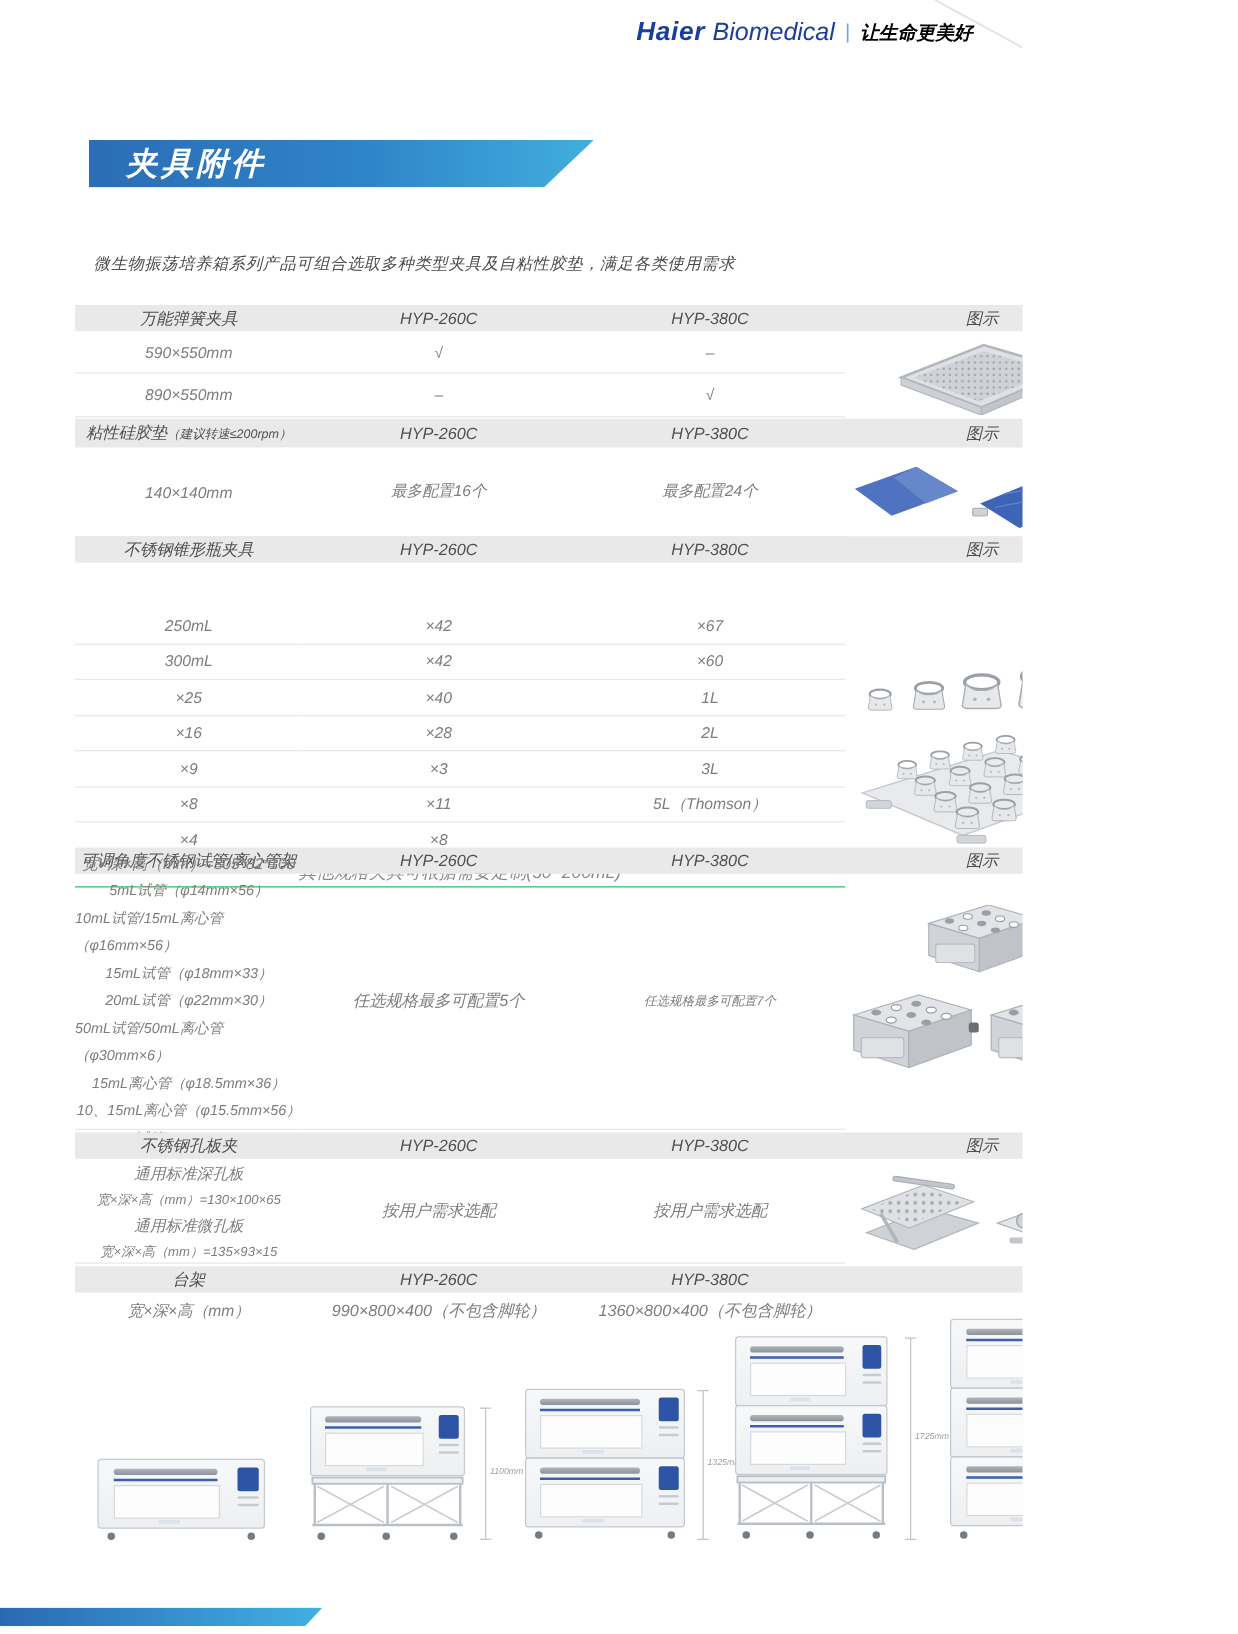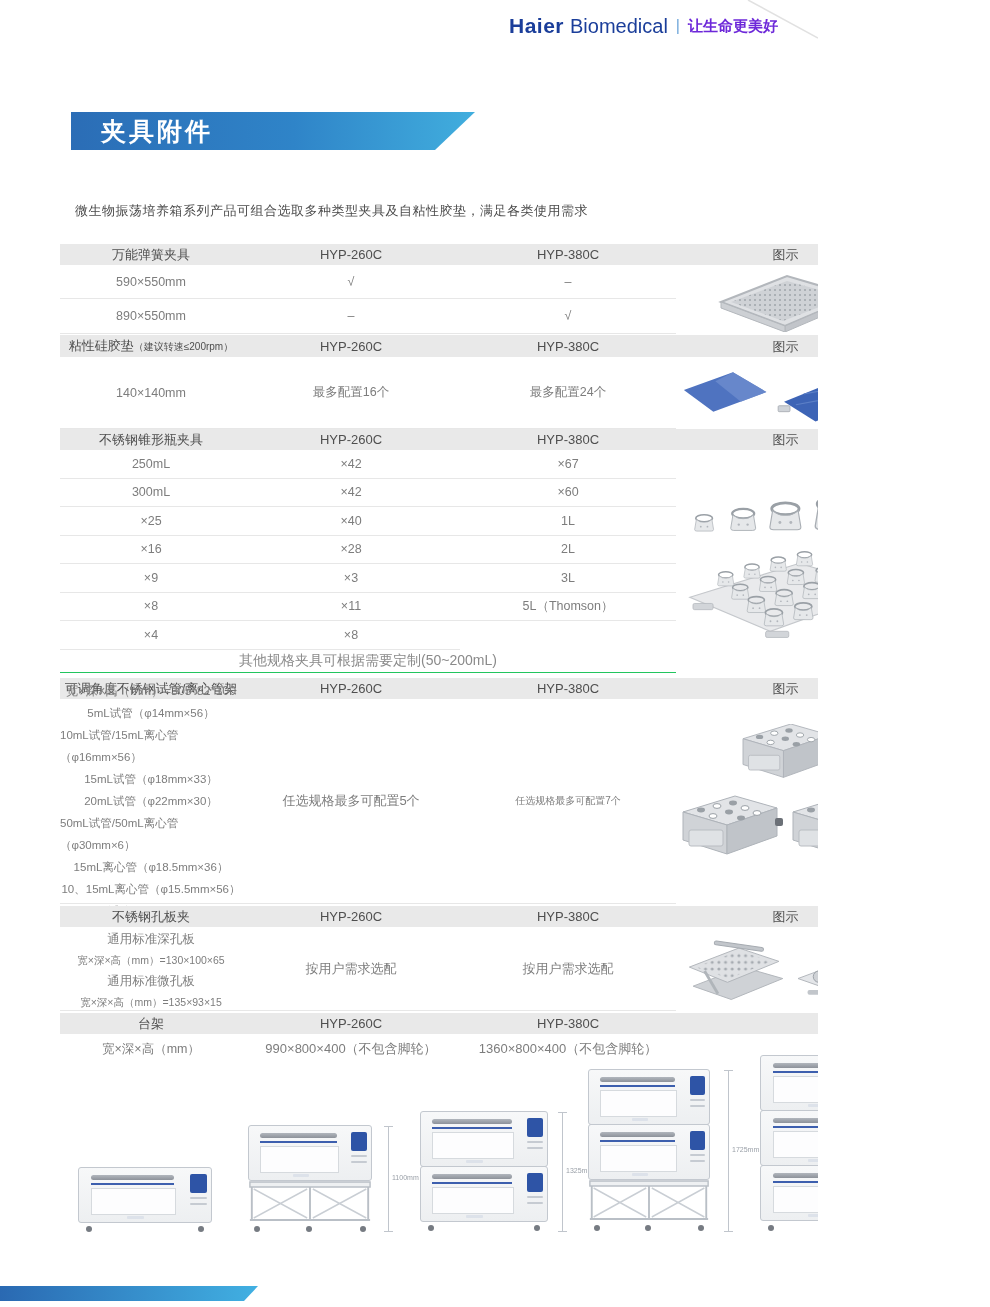--- a/index.html
+++ b/index.html
@@ -1,24 +1,24 @@
 <!DOCTYPE html>
 <html><head>
 <meta charset="utf-8">
 <style>
   html,body{margin:0;padding:0;background:#fff;}
   #page{position:relative;width:818px;height:1307px;background:#fff;overflow:hidden;
-        font-family:"Liberation Sans","DejaVu Sans",sans-serif;}
+        font-family:"Liberation Sans","DejaVu Sans",sans-serif;font-style:italic;}
 
   
   .brandbar{position:absolute;top:14px;right:40px;display:flex;align-items:center;white-space:nowrap;}
   .brand-haier{font-size:21px;font-weight:bold;color:#1b3e9a;letter-spacing:.5px;}
   .brand-bio{font-size:20px;color:#1b3e9a;margin-left:6px;}
   .brand-div{font-size:16px;color:#6fa6da;margin:0 8px;}
-  .brand-slogan{font-size:15px;font-weight:bold;color:#6d28d9;}
+  .brand-slogan{font-size:15px;font-weight:bold;color:#000000;}
   .corner-line{position:absolute;top:0;right:0;width:120px;height:60px;pointer-events:none;}
 
   
   .banner{position:absolute;left:71px;top:112px;width:404px;height:38px;
           background:linear-gradient(90deg,#2b6db6 0%,#2f84c8 55%,#41aede 100%);
           clip-path:polygon(0 0,100% 0,calc(100% - 40px) 100%,0 100%);}
   .banner-title{line-height:38px;padding-left:30px;font-size:25px;font-weight:bold;color:#fff;letter-spacing:3px;}
 
   .intro{position:absolute;left:75px;top:202px;font-size:13px;color:#4c4c4c;letter-spacing:.5px;}
 
@@ -146,21 +146,21 @@
     </div>
   </div>
 
   <div class="table" style="top:429px;">
     <div class="thead">
       <div class="hcell c1">不锈钢锥形瓶夹具</div>
       <div class="hcell c2">HYP-260C</div>
       <div class="hcell c3">HYP-380C</div>
       <div class="hcell c4">图示</div>
     </div>
-    <div class="tbody" style="grid-template-rows:repeat(7,28.5px) 23px;">
+    <div class="tbody" style="grid-template-rows:repeat(7,28.5px) 23px;margin-top:37px;">
       <div class="illu" style="grid-row:1/9;">
         <svg width="290" height="210" viewBox="0 0 290 210">
           <defs>
             <g id="clampg">
               <ellipse cx="20" cy="8" rx="15" ry="6.5" fill="none" stroke="#9aa0a6" stroke-width="3"></ellipse>
               <path d="M6 10 L3 28 Q3 31 7 31 L33 31 Q37 31 37 28 L34 10 Q27 16 20 15 Q13 16 6 10 Z" fill="#e6e8ea" stroke="#a9aeb4" stroke-width="1.2"></path>
               <circle cx="14" cy="23" r="1.6" fill="#b2b6bc"></circle>
                 <circle cx="26" cy="23" r="1.6" fill="#b2b6bc"></circle>
             </g>
           </defs>

